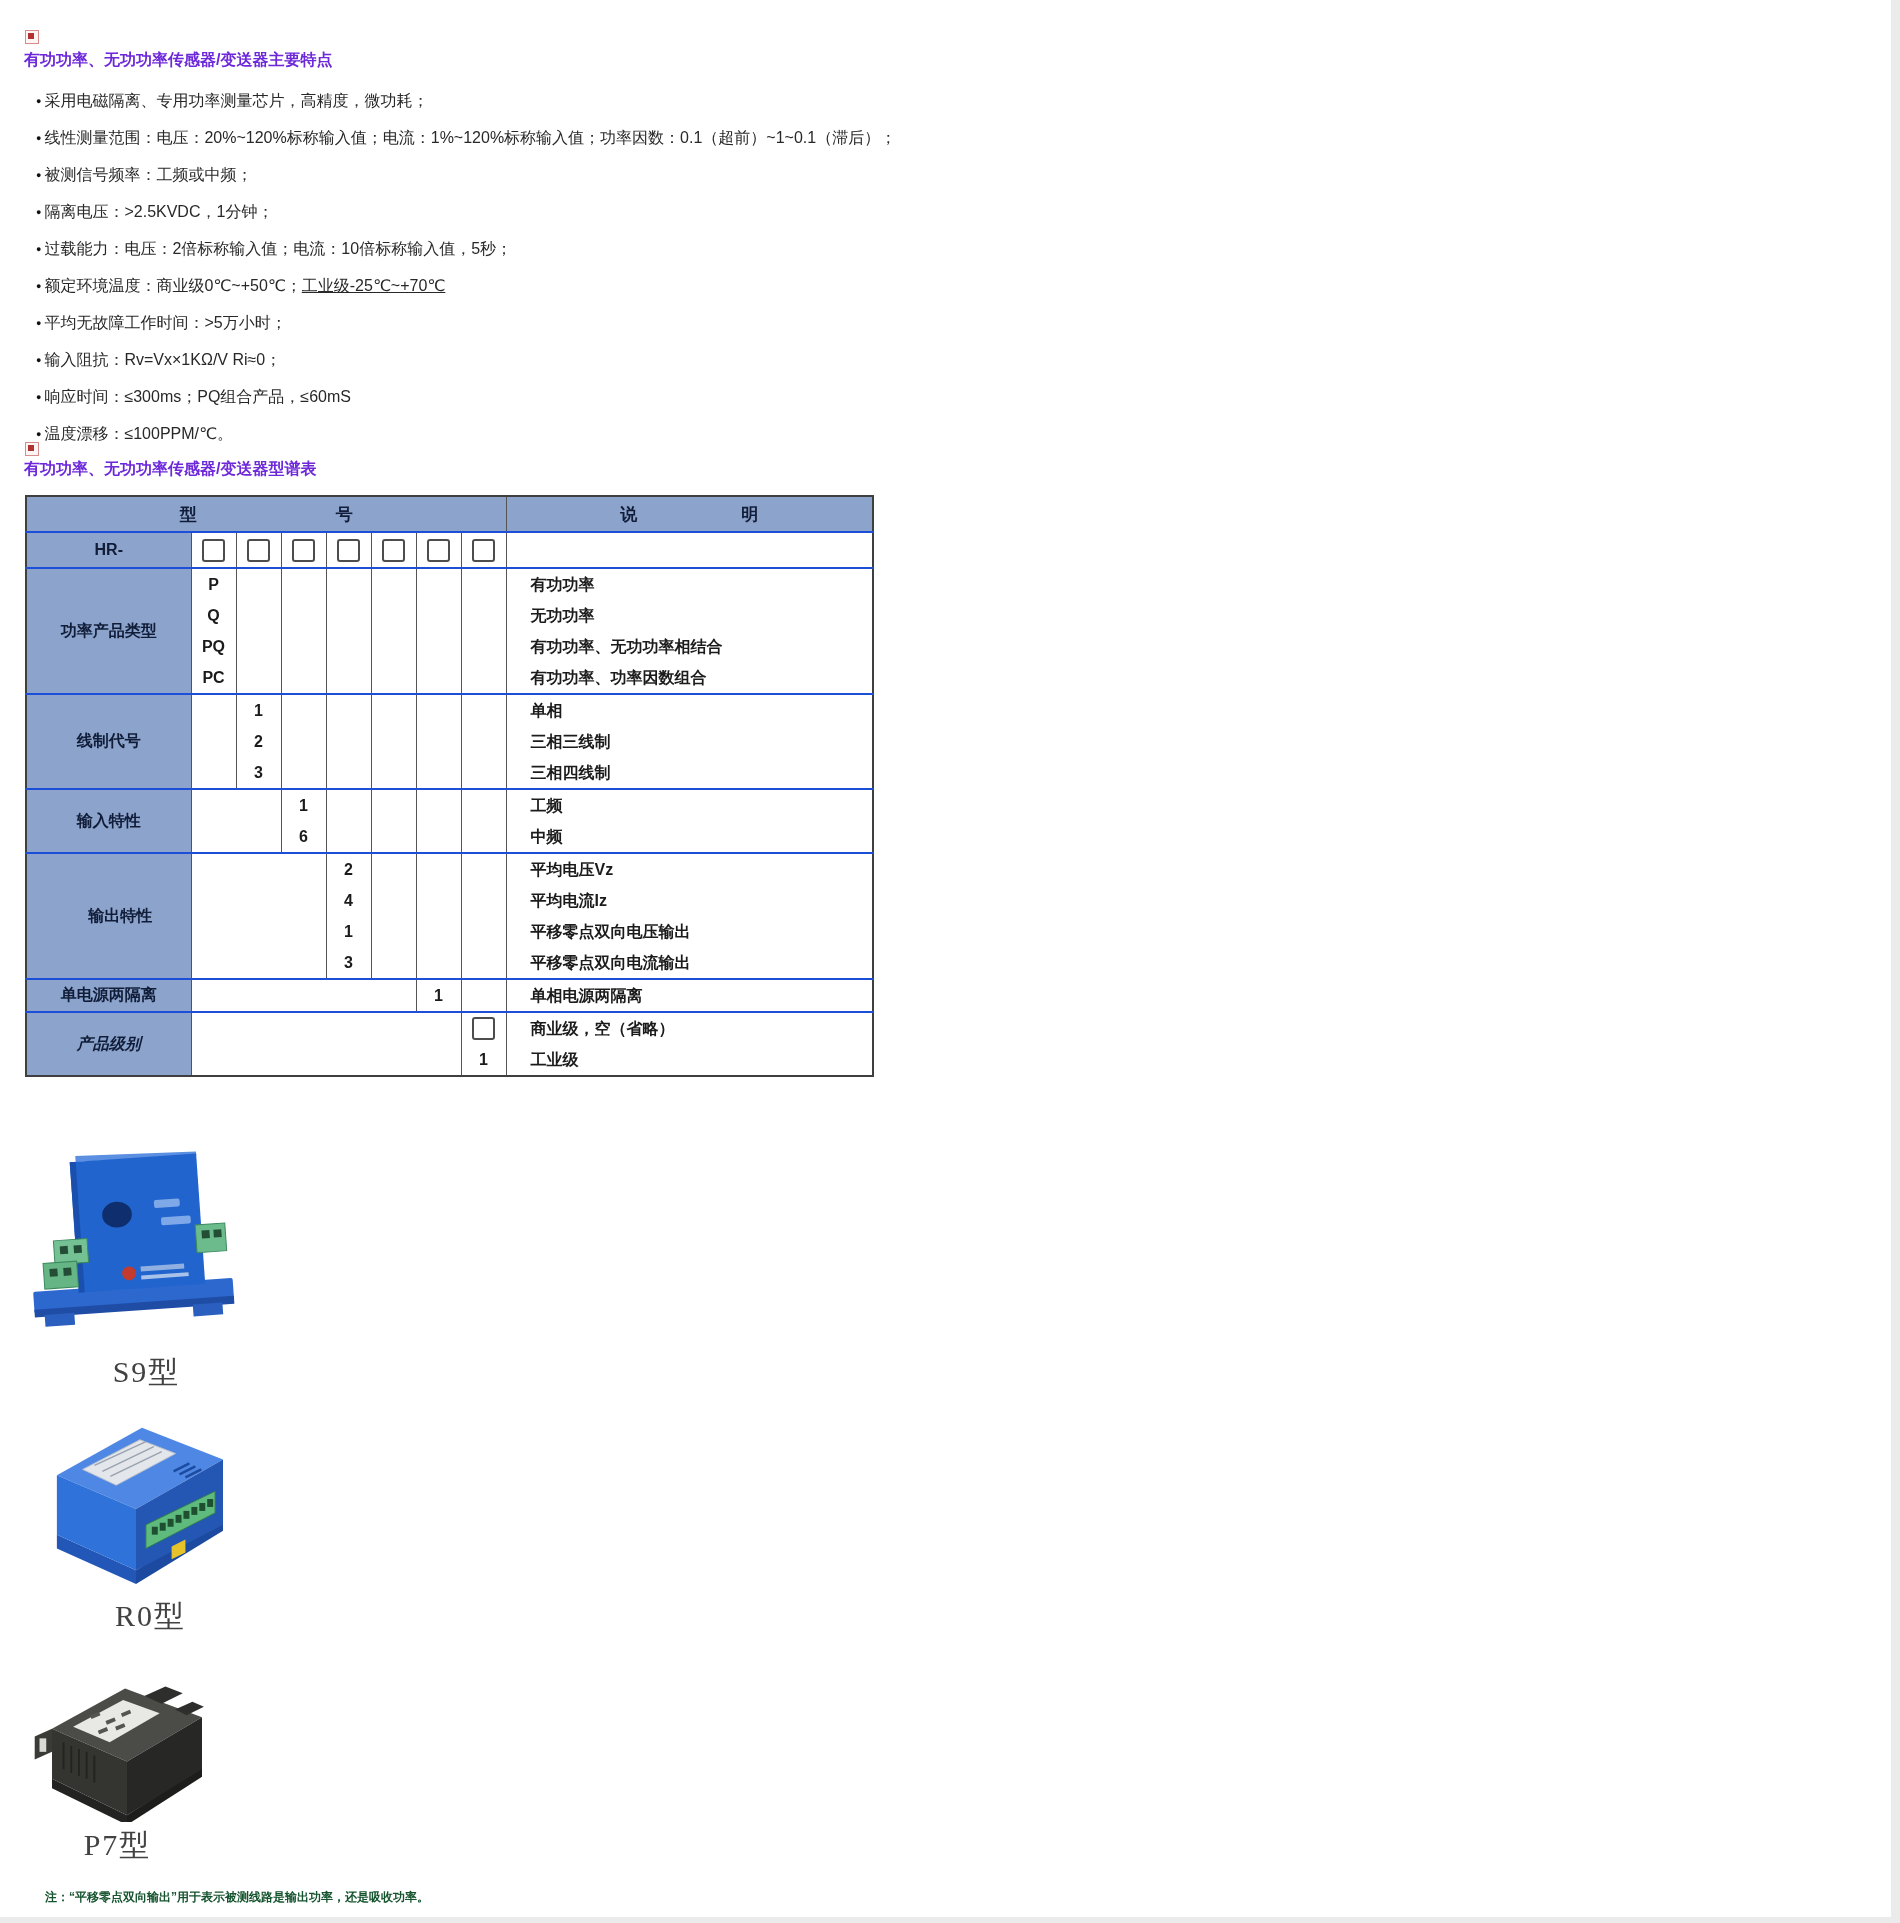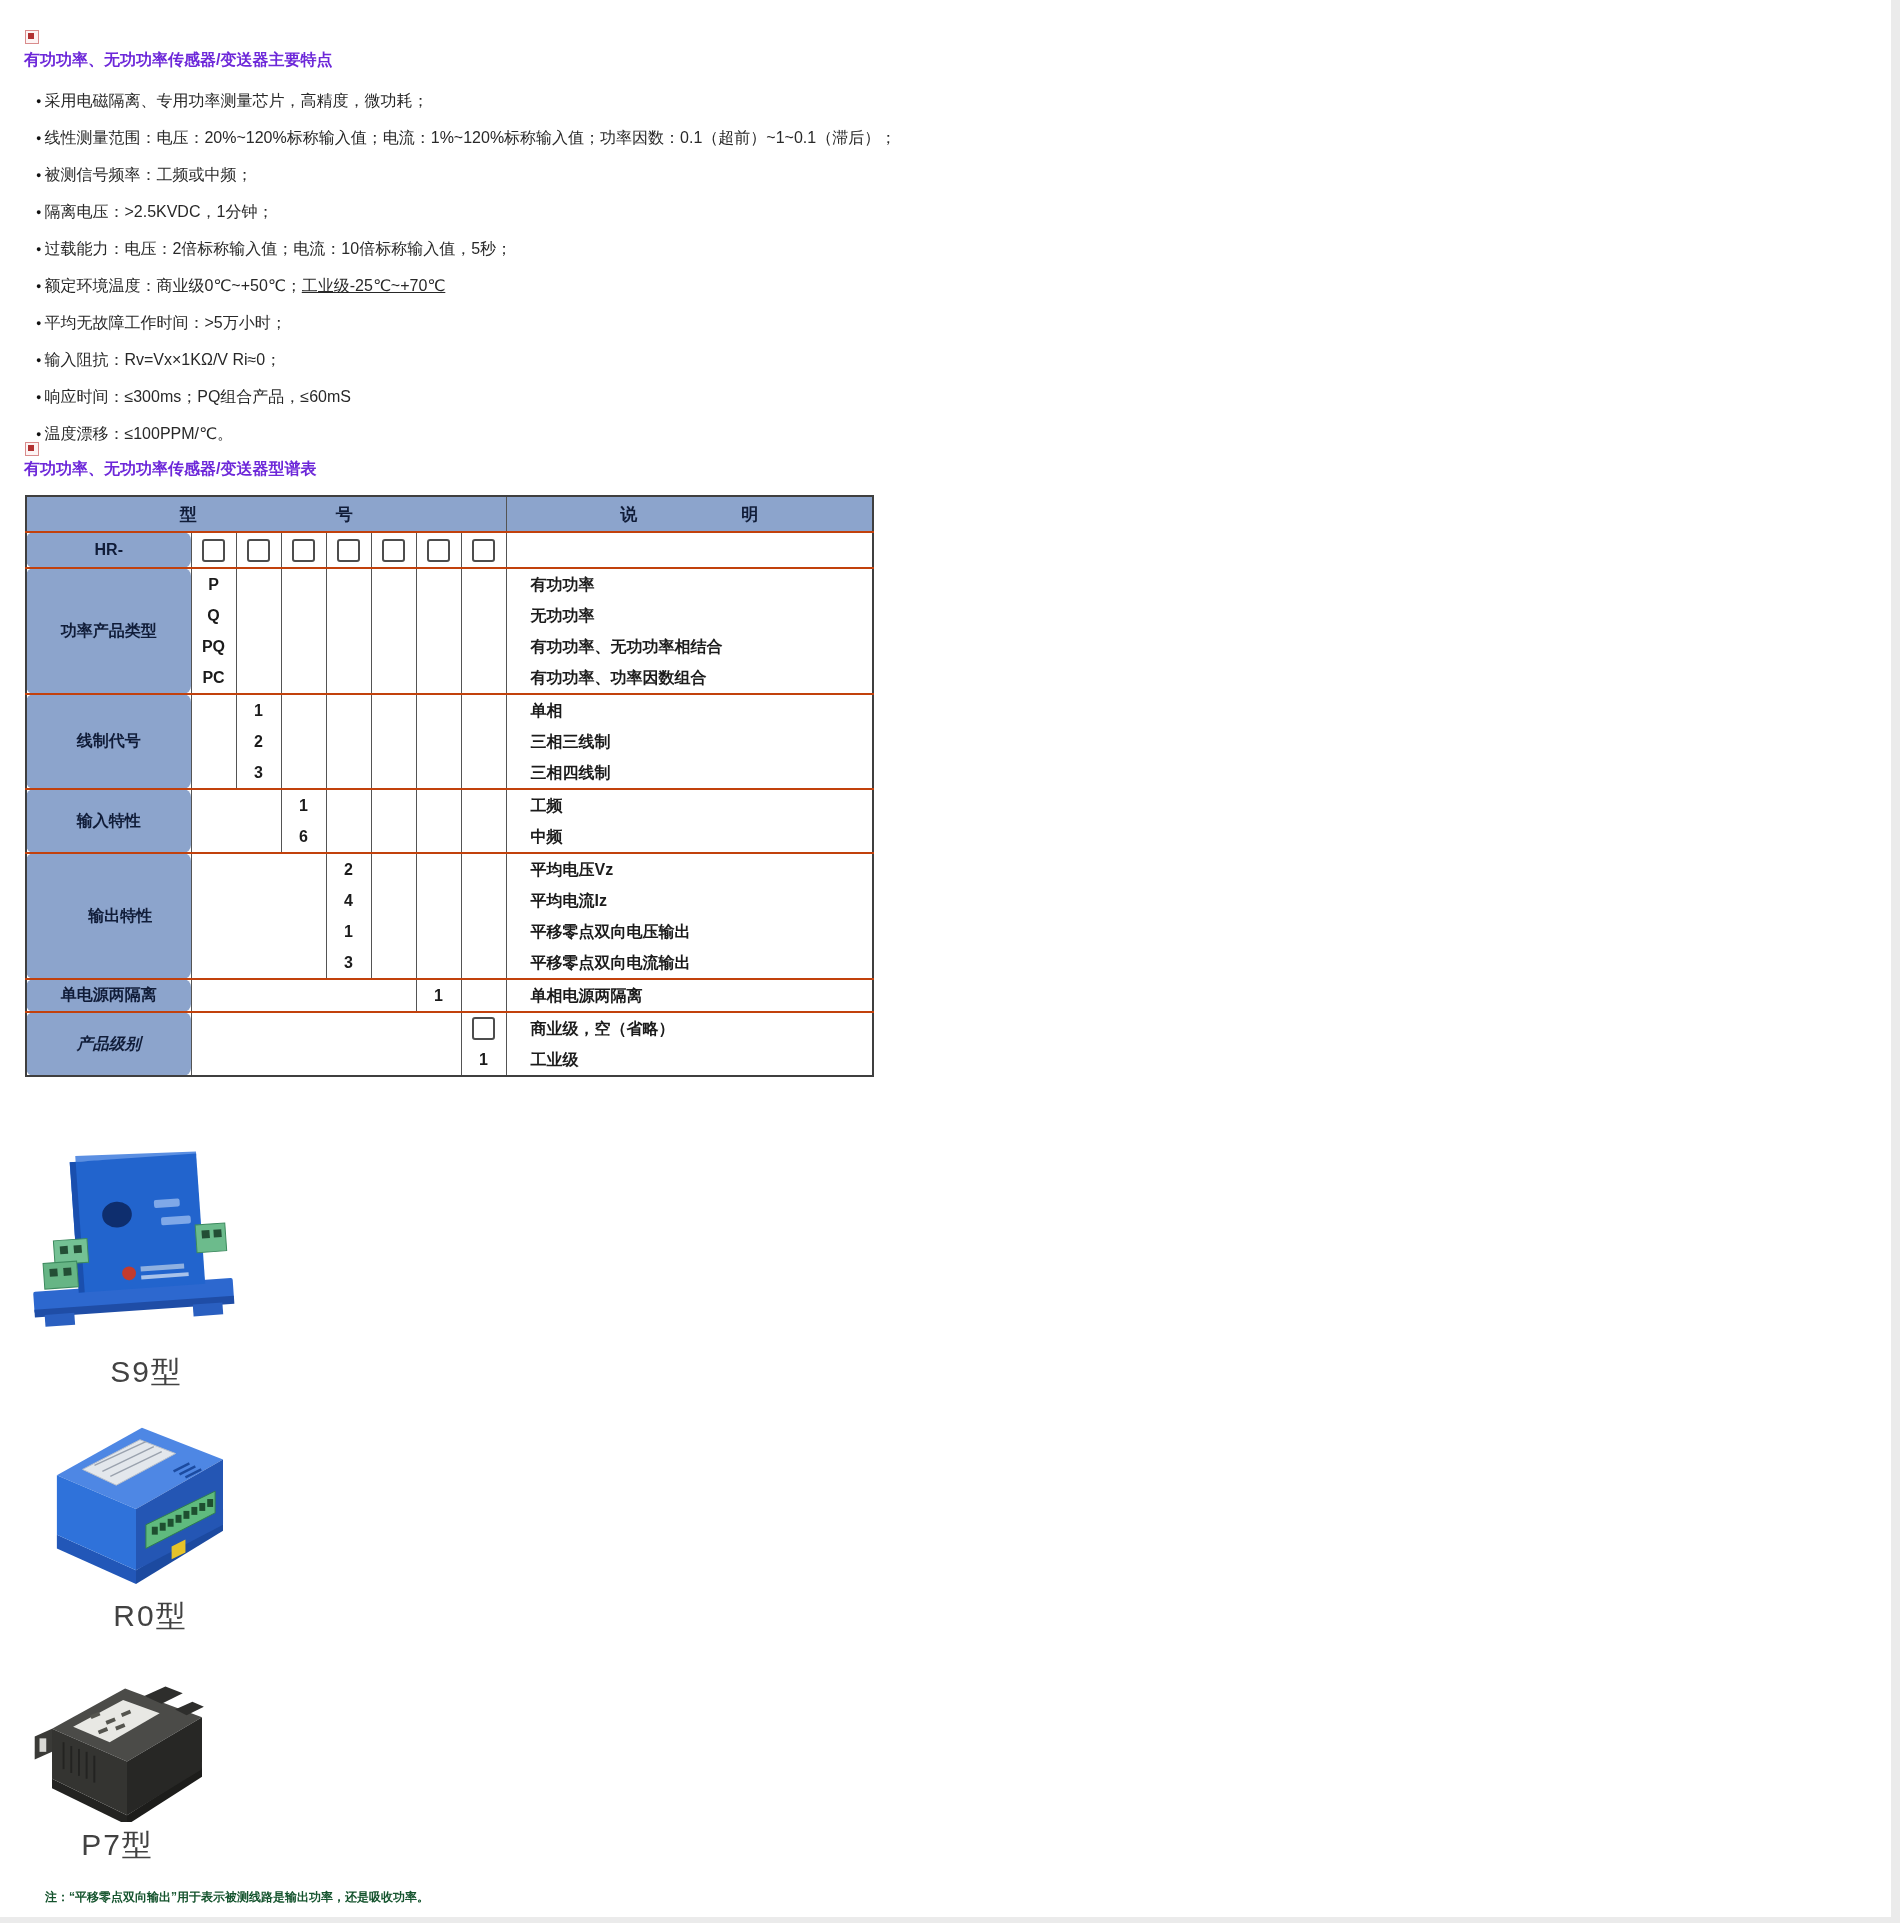--- a/index.html
+++ b/index.html
@@ -19,36 +19,36 @@
         font-size:16px;color:#282828;white-space:nowrap;}
   .feat .dot{font-size:9px;line-height:20px;margin-right:3px;color:#111;}
   .feat .und{text-decoration:underline;}
 
   .model-table{position:absolute;left:25px;top:495px;border-collapse:collapse;table-layout:fixed;
                border:2px solid #3f3f3f;}
   .model-table td{border:1px solid #545454;padding:0;font-size:16px;color:#1b1b1b;}
   .model-table .hdr td{height:34px;background:#8ca4cc;color:#101c38;font-weight:600;}
   .hd-flex{display:flex;justify-content:center;gap:139px;font-size:17px;}
   .hd-flex.narrow{gap:104px;}
-  .model-table .hr-row td,.model-table tr.band td{border-top:2px solid #c2410c;border-radius:8px;}
+  .model-table .hr-row td,.model-table tr.band td{border-top:2px solid #1d4ed8;}
   .model-table .lbl{background:#8ca4cc;color:#101c38;font-weight:600;text-align:center;
                     vertical-align:middle;}
   .box-cell{text-align:center;vertical-align:middle;}
   .cbox{width:19px;height:19px;border:2px solid #4d4d4d;border-radius:3px;background:#fff;
         display:inline-block;vertical-align:middle;}
   .code-cell{vertical-align:top;text-align:center;font-weight:600;}
   .code-cell.vcenter{vertical-align:middle;}
   .cline{height:31px;line-height:31px;}
   .cline.boxline{display:flex;align-items:center;justify-content:center;}
   .desc-cell{vertical-align:top;font-weight:600;}
   .dline{height:31px;line-height:31px;padding-left:24px;white-space:nowrap;overflow:hidden;}
 
   .figure{position:absolute;}
   .fig-caption{position:absolute;font-size:30px;color:#424242;letter-spacing:2px;
-               width:139px;text-align:center;}
+               width:139px;text-align:center;font-family:Liberation Serif, serif;}
   .note{position:absolute;left:45px;top:1889px;font-size:12px;color:#14532d;font-weight:600;}
 </style>
 </head>
 <body>
 
 <div class="page">
 
   <div class="icon-broken" style="top:30px">
       <i></i>
     </div>

